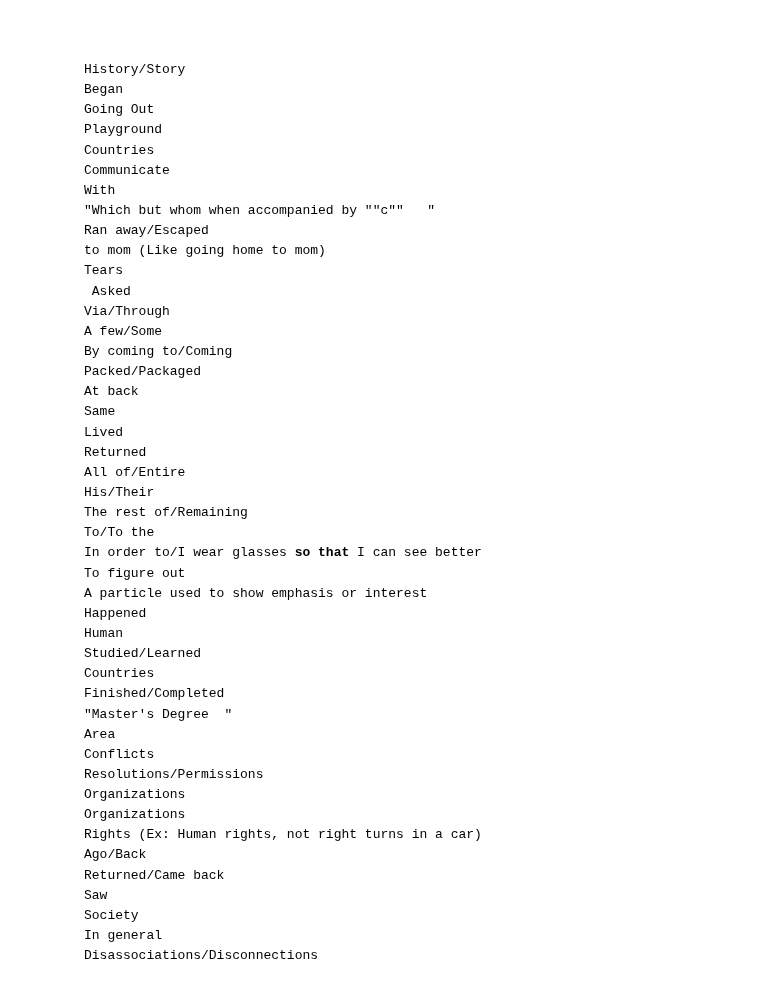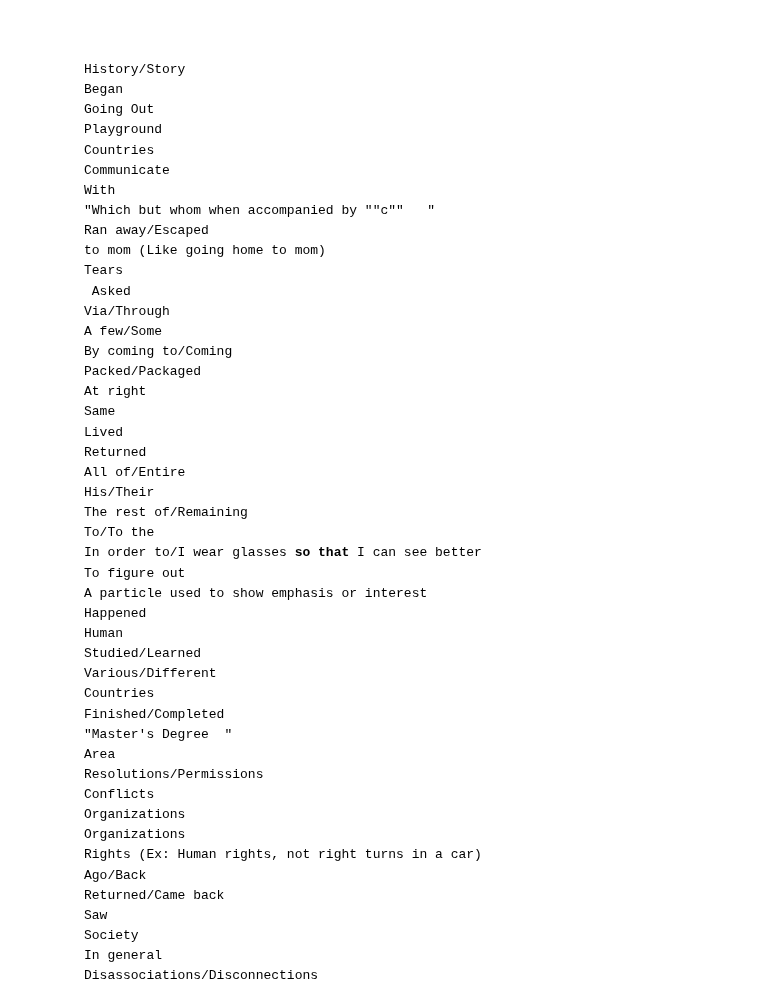--- a/index.html
+++ b/index.html
@@ -35,41 +35,40 @@
     <span class="content-line">With</span>
     <span class="content-line">"Which but whom when accompanied by ""c""&nbsp;  "</span>
     <span class="content-line">Ran away/Escaped</span>
     <span class="content-line">to mom (Like going home to mom)</span>
     <span class="content-line">Tears</span>
     <span class="content-line">&nbsp;Asked</span>
     <span class="content-line">Via/Through</span>
     <span class="content-line">A few/Some</span>
     <span class="content-line">By coming to/Coming</span>
     <span class="content-line">Packed/Packaged</span>
-    <span class="content-line">At right</span>
+    <span class="content-line">At back</span>
     <span class="content-line">Same</span>
     <span class="content-line">Lived</span>
     <span class="content-line">Returned</span>
     <span class="content-line">All of/Entire</span>
     <span class="content-line">His/Their</span>
     <span class="content-line">The rest of/Remaining</span>
     <span class="content-line">To/To the</span>
     <span class="content-line">In order to/I wear glasses <b>so that</b> I can see better<b>&nbsp;</b></span>
     <span class="content-line">To figure out</span>
     <span class="content-line">A particle used to show emphasis or interest</span>
     <span class="content-line">Happened</span>
     <span class="content-line">Human</span>
     <span class="content-line">Studied/Learned</span>
-    <span class="content-line">Various/Different</span>
     <span class="content-line">Countries</span>
     <span class="content-line">Finished/Completed</span>
     <span class="content-line">"Master's Degree  "</span>
     <span class="content-line">Area</span>
+    <span class="content-line">Conflicts</span>
     <span class="content-line">Resolutions/Permissions</span>
-    <span class="content-line">Conflicts</span>
     <span class="content-line">Organizations</span>
     <span class="content-line">Organizations</span>
     <span class="content-line">Rights (Ex: Human rights, not right turns in a car)</span>
     <span class="content-line">Ago/Back</span>
     <span class="content-line">Returned/Came back</span>
     <span class="content-line">Saw</span>
     <span class="content-line">Society</span>
     <span class="content-line">In general</span>
     <span class="content-line">Disassociations/Disconnections</span>
   </div>

